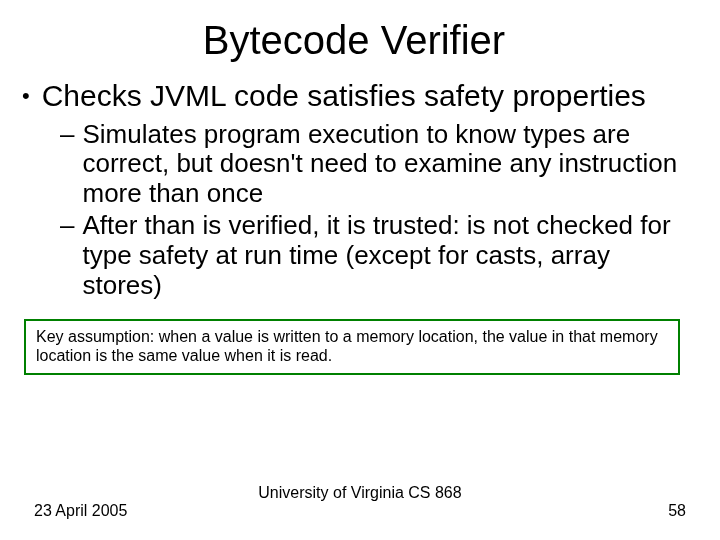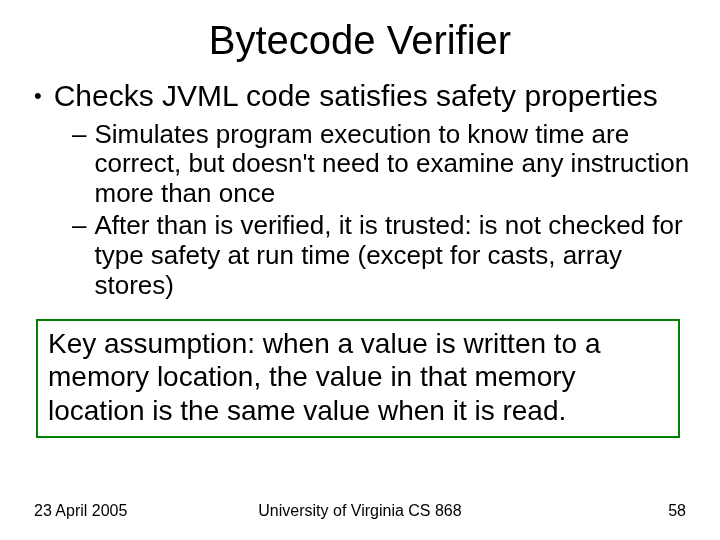--- a/index.html
+++ b/index.html
@@ -8,21 +8,21 @@
     height: 540px;
     background: #fff;
     font-family: Arial, Helvetica, sans-serif;
     color: #000;
     position: relative;
     overflow: hidden;
   }
   .slide {
     width: 100%;
     height: 100%;
-    padding: 18px 28px 0 28px;
+    padding: 18px 28px 0 16px;
     position: relative;
   }
   .title {
     text-align: center;
     font-size: 40px;
     font-weight: 400;
     margin-bottom: 16px;
   }
   .main-bullet {
     display: flex;
@@ -49,53 +49,53 @@
     margin-bottom: 2px;
   }
   .sub-bullet .dash {
     margin-right: 8px;
     white-space: nowrap;
   }
   .box {
     border: 2px solid #008000;
     margin: 18px 12px 0 8px;
     padding: 6px 10px 8px 10px;
-    font-size: 28px;
+    font-size: 16px;
     line-height: 1.2;
   }
   .footer {
     position: absolute;
     bottom: 20px;
     left: 0;
     width: 100%;
     padding: 0 34px;
     font-size: 16px;
     display: flex;
     align-items: baseline;
     justify-content: space-between;
   }
   .footer .center { position: absolute; left: 0; right: 0; text-align: center; }
-  .footer .left, .footer .right { position: relative; z-index: 1; }
+  .footer .left, .footer .right { position: relative; z-index: 1; margin-top: 18px; }
 </style>
 </head>
 <body>
 
 <div class="slide">
 
   <h1 class="title">Bytecode Verifier</h1>
 
   <div class="main-bullet">
     <span class="dot">•</span>
     <span>Checks JVML code satisfies safety properties</span>
   </div>
 
   <div class="sub-list">
     <div class="sub-bullet">
       <span class="dash">–</span>
-      <span>Simulates program execution to know time are correct, but doesn't need to examine any instruction more than once</span>
+      <span>Simulates program execution to know types are correct, but doesn't need to examine any instruction more than once</span>
     </div>
     <div class="sub-bullet">
       <span class="dash">–</span>
       <span>After than is verified, it is trusted: is not checked for type safety at run time (except for casts, array stores)</span>
     </div>
   </div>
 
   <div class="box">
     <span>Key assumption: when a value is written to a memory location, the value in that memory location is the same value when it is read.</span>
   </div>

